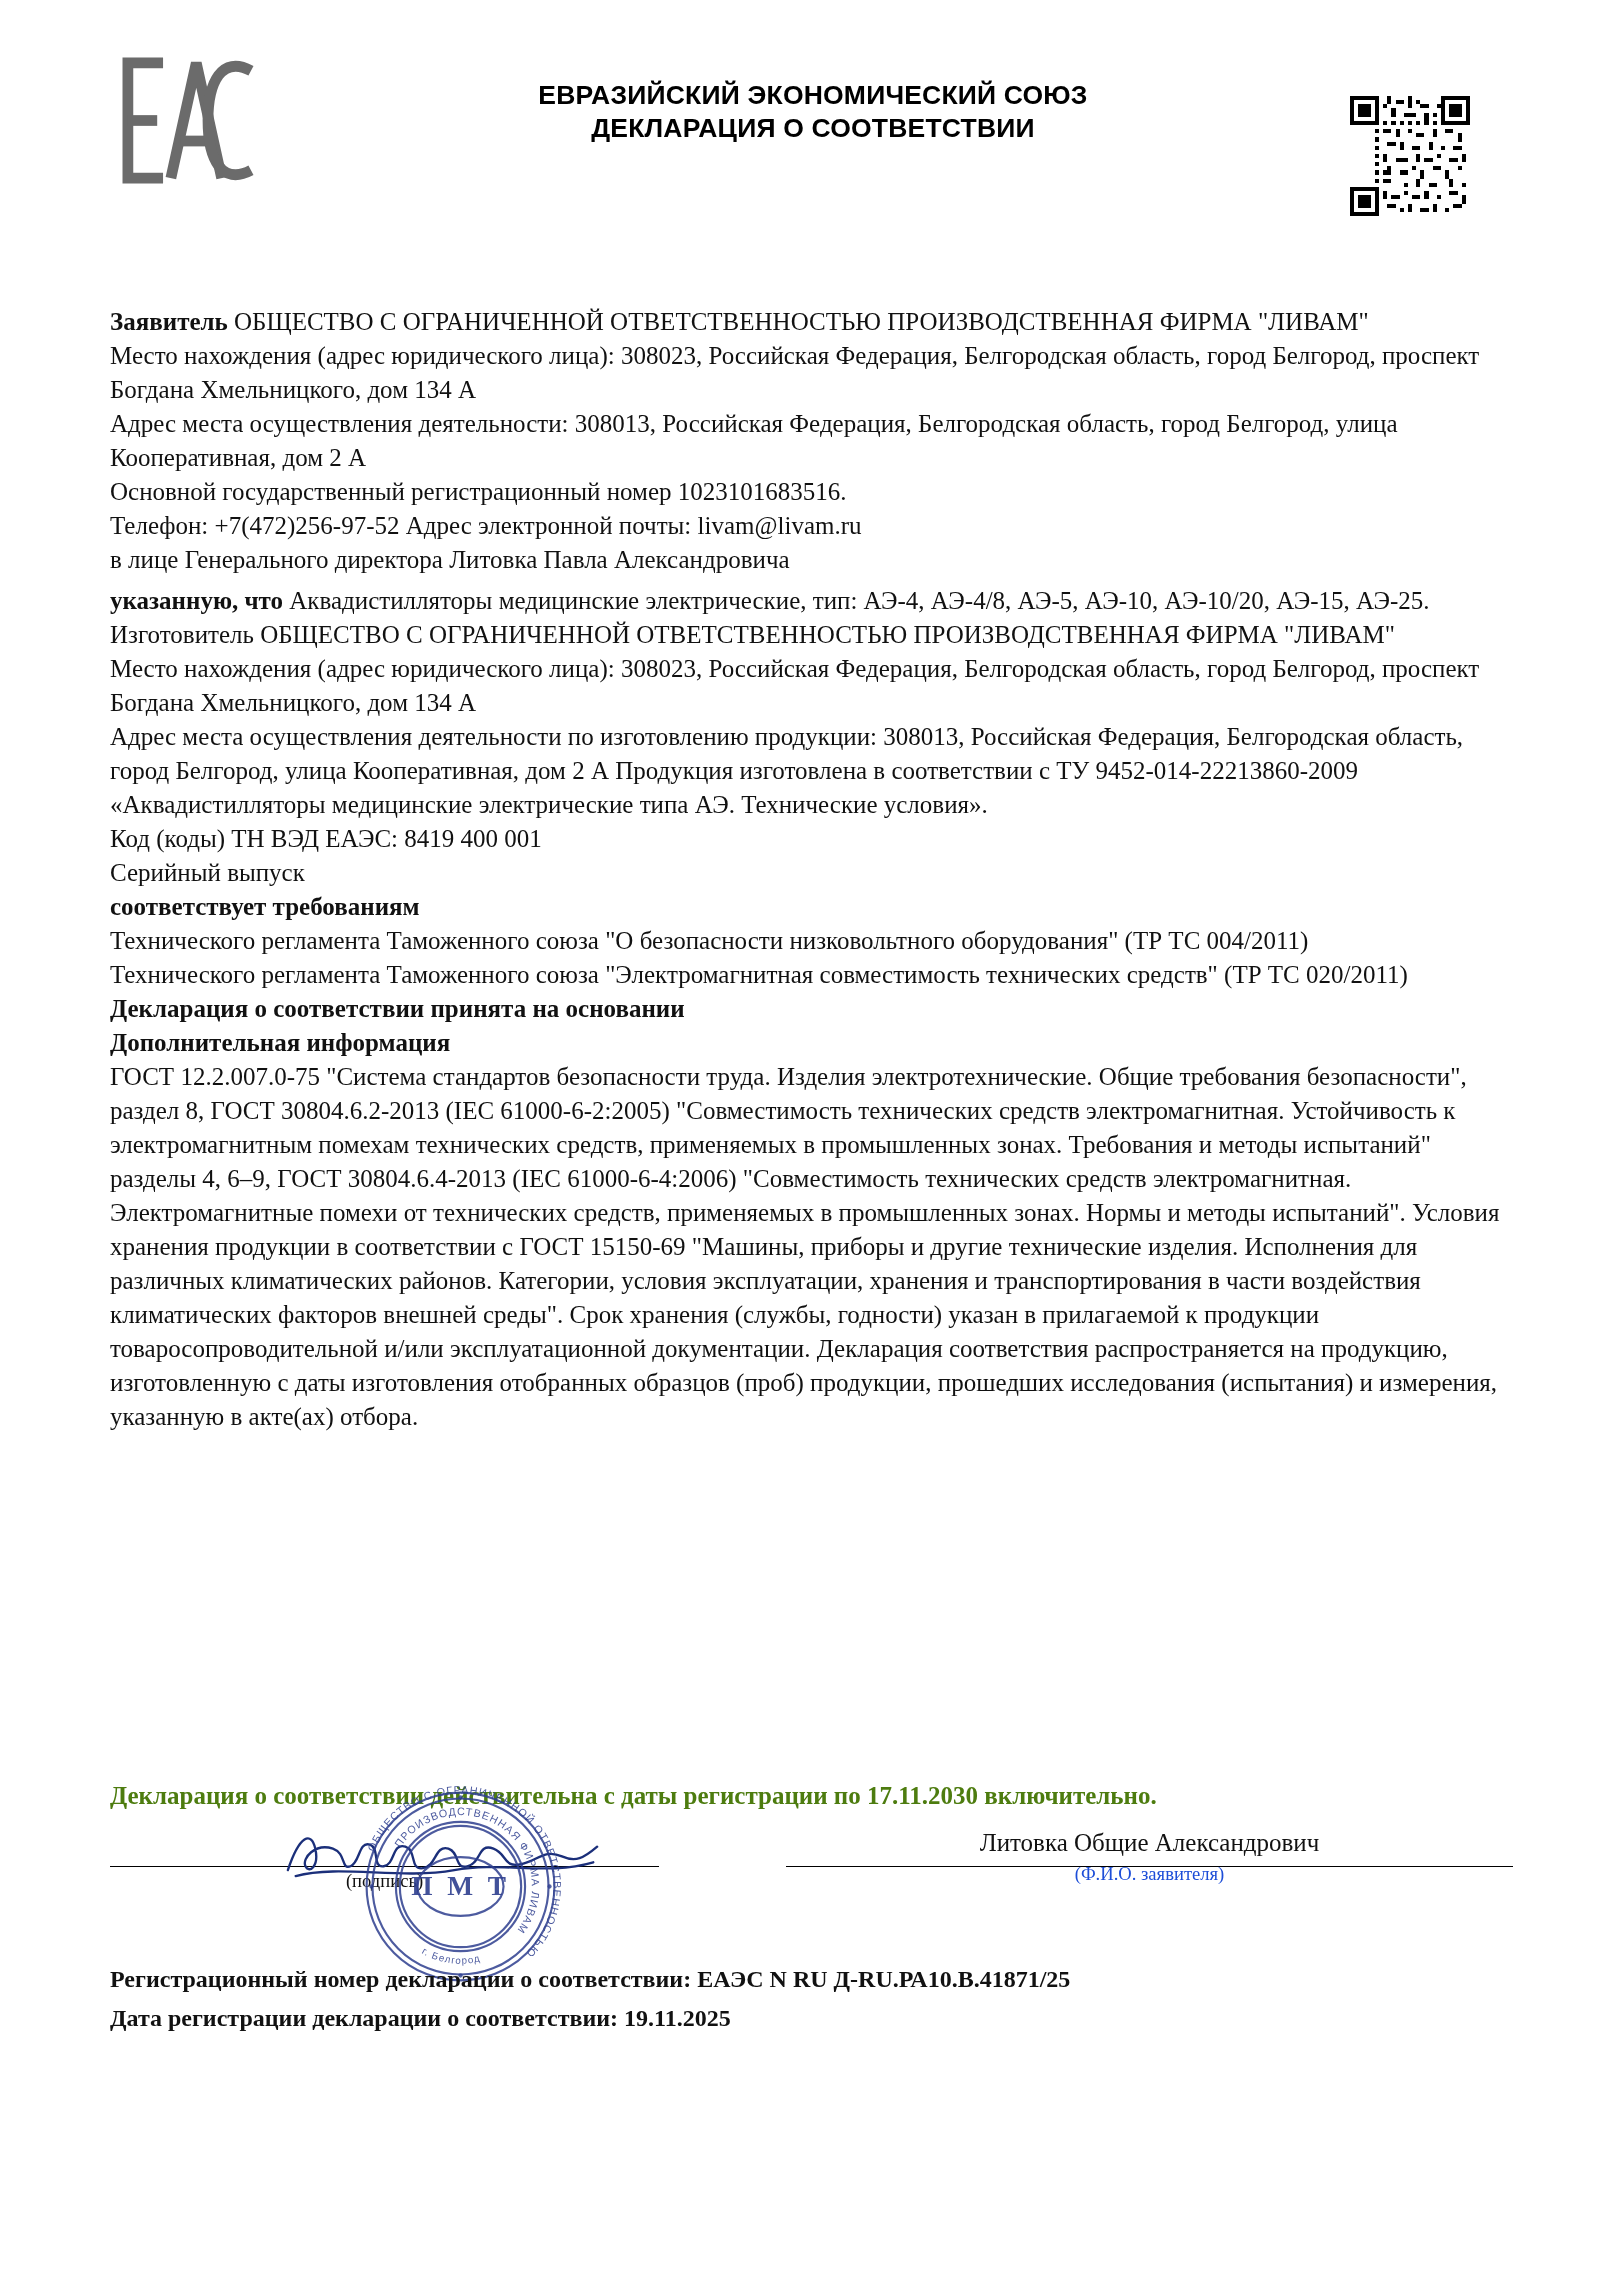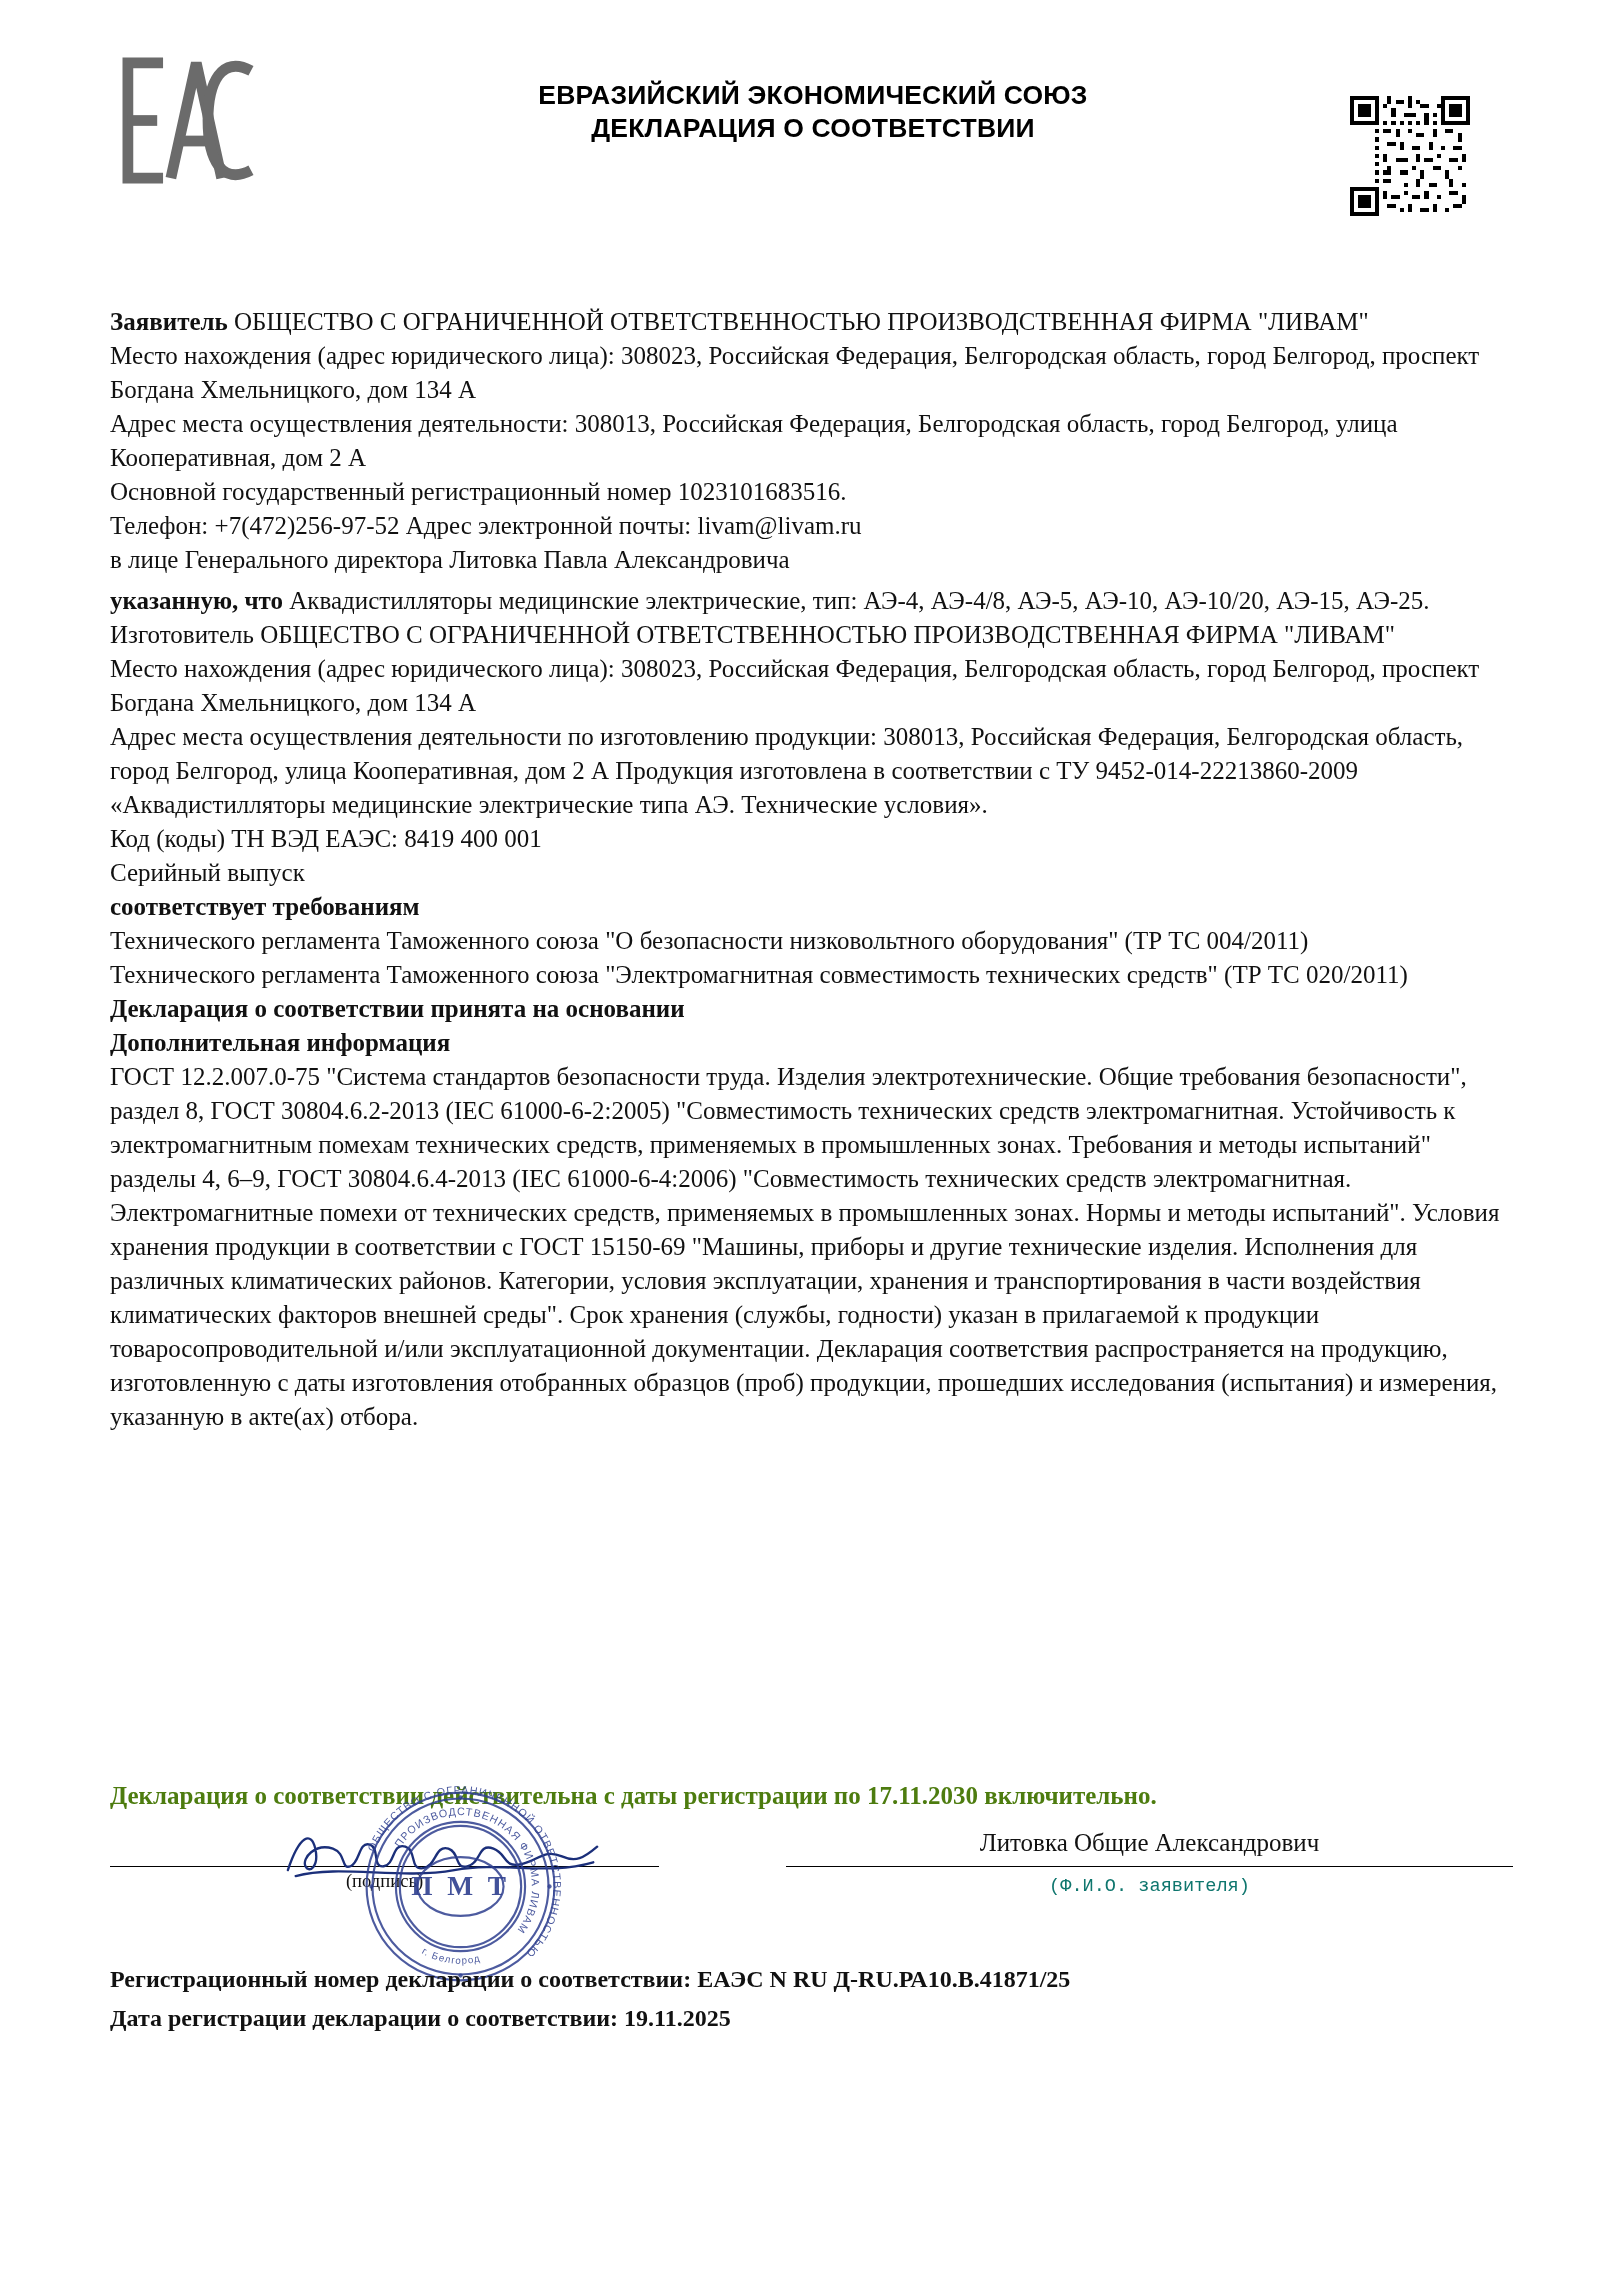--- a/index.html
+++ b/index.html
@@ -111,26 +111,25 @@
     left: 0px;
     top: 45px;
     width: 549px;
     text-align: center;
     font-size: 18.6px;
     color: #111;
   }
   .sig-caption-right {
     position: absolute;
     left: 676px;
-    top: 51px;
+    top: 38px;
     width: 727px;
     text-align: center;
     font-size: 18.6px;
-    color: #0f766e;
-    font-family: Liberation Mono, monospace;
+    color: #1d4ed8;
   }
   .sig-name {
     position: absolute;
     left: 676px;
     top: 3.9px;
     width: 727px;
     text-align: center;
     font-size: 25px;
     color: #111;
   }

